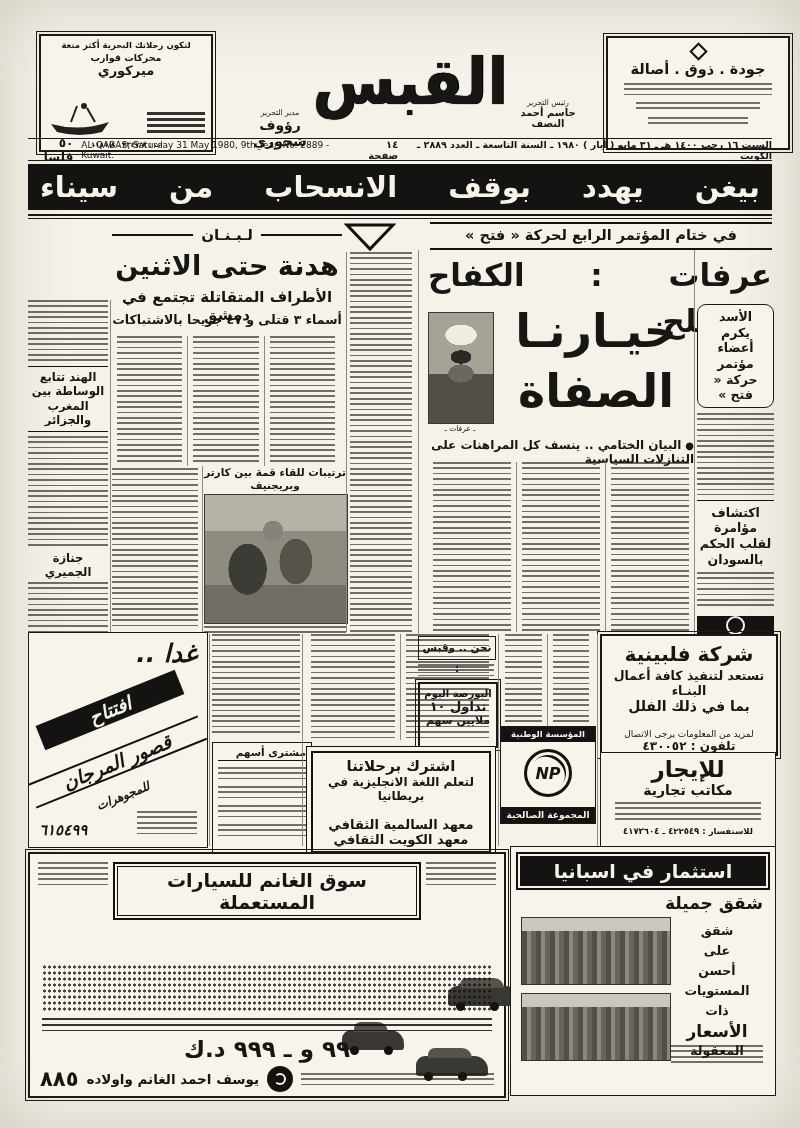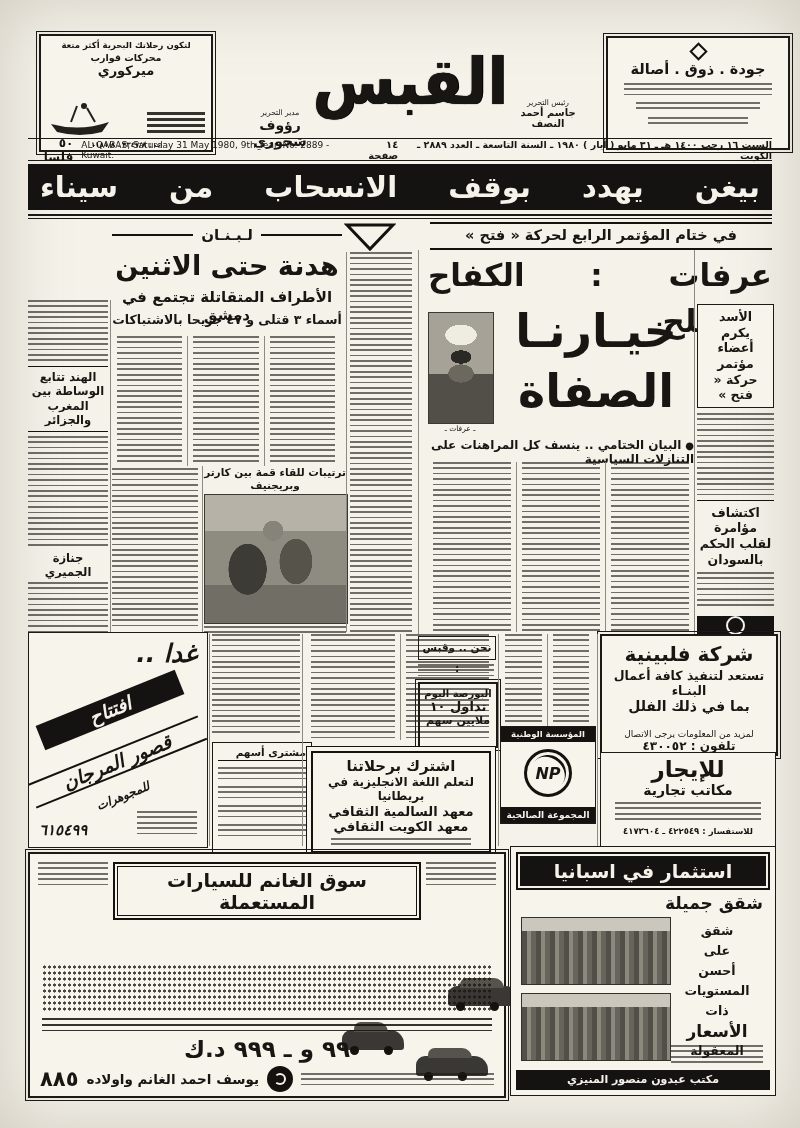--- a/index.html
+++ b/index.html
@@ -121,21 +121,21 @@
   <div class="abs cols" style="left:428px;top:462px;width:266px;height:170px;">
     <div class="greek"></div>
     <div class="greek"></div>
     <div class="greek"></div>
   </div>
 
   <div class="vr" style="left:418px;top:250px;height:384px;"></div>
   <div class="vr" style="left:694px;top:250px;height:384px;"></div>
 
   <div class="abs" style="left:697px;top:304px;width:77px;">
-    <div class="frame b c" style="font-size:12.5px;padding:4px 9px;line-height:1.25;">الأسد يكرم أعضاء مؤتمر حركة « فتح »</div>
+    <div class="frame b c" style="font-size:12.5px;padding:4px 9px;line-height:1.25;border-radius:9px;">الأسد يكرم أعضاء مؤتمر حركة « فتح »</div>
     <div class="greek" style="height:82px;margin-top:5px;"></div>
     <div class="b c" style="font-size:12.5px;line-height:1.25;border-top:1px solid #14110e;padding-top:4px;margin-top:5px;">اكتشاف مؤامرة لقلب الحكم بالسودان</div>
     <div class="greek" style="height:38px;margin-top:5px;"></div>
     <div class="blackbox" style="margin-top:6px;height:62px;">
       <span class="ring"></span>
       <div class="b c" style="font-size:13px;">نقطة ضوء</div>
     </div>
     <div class="b c" style="font-size:7.6px;margin-top:3px;">الصفحات ١١ ـ ١٢ ـ ١٣ ـ ١٤</div>
   </div>
 
@@ -220,21 +220,21 @@
   </div>
 
   <div class="vr" style="left:302px;top:634px;height:212px;"></div>
   <div class="abs cols" style="left:306px;top:634px;width:188px;height:106px;">
     <div class="greek"></div>
     <div class="greek"></div>
   </div>
   <div class="abs c" style="left:306px;top:746px;width:188px;height:100px;border:1.5px solid #14110e;outline:2px solid #14110e;outline-offset:-7px;padding-top:10px;background:#f7f4ec;">
     <div class="b" style="font-size:15px;">اشترك برحلاتنا</div>
     <div class="b" style="font-size:12px;">لتعلم اللغة الانجليزية في بريطانيا</div>
-    <div class="b" style="font-size:13px;margin-top:1px;">معهد السالمية الثقافي</div>
+    <div class="b" style="font-size:13px;margin-top:14px;">معهد السالمية الثقافي</div>
     <div class="b" style="font-size:13px;">معهد الكويت الثقافي</div>
     <div class="greek" style="height:9px;margin:4px 24px 0;"></div>
   </div>
 
   <div class="vr" style="left:498px;top:634px;height:212px;"></div>
   <div class="vr" style="left:597px;top:634px;height:212px;"></div>
   <div class="abs frame" style="left:500px;top:726px;width:94px;height:96px;">
     <div class="blackbox b c" style="font-size:8.5px;height:15px;line-height:15px;">المؤسسة الوطنية</div>
     <div class="np-logo">NP</div>
     <div class="blackbox b c" style="font-size:9px;height:16px;line-height:16px;position:absolute;left:0;right:0;bottom:0;">المجموعة الصالحية</div>
@@ -266,16 +266,15 @@
       <div class="b" style="font-size:12.5px;line-height:20px;">شقق</div>
       <div class="b" style="font-size:12.5px;line-height:20px;">على</div>
       <div class="b" style="font-size:12.5px;line-height:20px;">أحسن المستويات</div>
       <div class="b" style="font-size:12.5px;line-height:20px;">ذات</div>
       <div class="b" style="font-size:17px;line-height:20px;">الأسعار</div>
       <div class="b" style="font-size:12.5px;line-height:20px;">المعقولة</div>
     </div>
     <div class="abs greek" style="right:12px;top:198px;width:92px;height:20px;"></div>
     <div class="abs bldg" style="left:10px;top:70px;width:148px;height:66px;"></div>
     <div class="abs bldg" style="left:10px;top:146px;width:148px;height:66px;"></div>
-    <div class="abs blackbox b c" style="left:5px;right:5px;bottom:5px;height:20px;line-height:20px;font-size:11px;">مكتب عبدون منصور المنيزي</div>
   </div>
 
 </div>
 
 </body></html>

